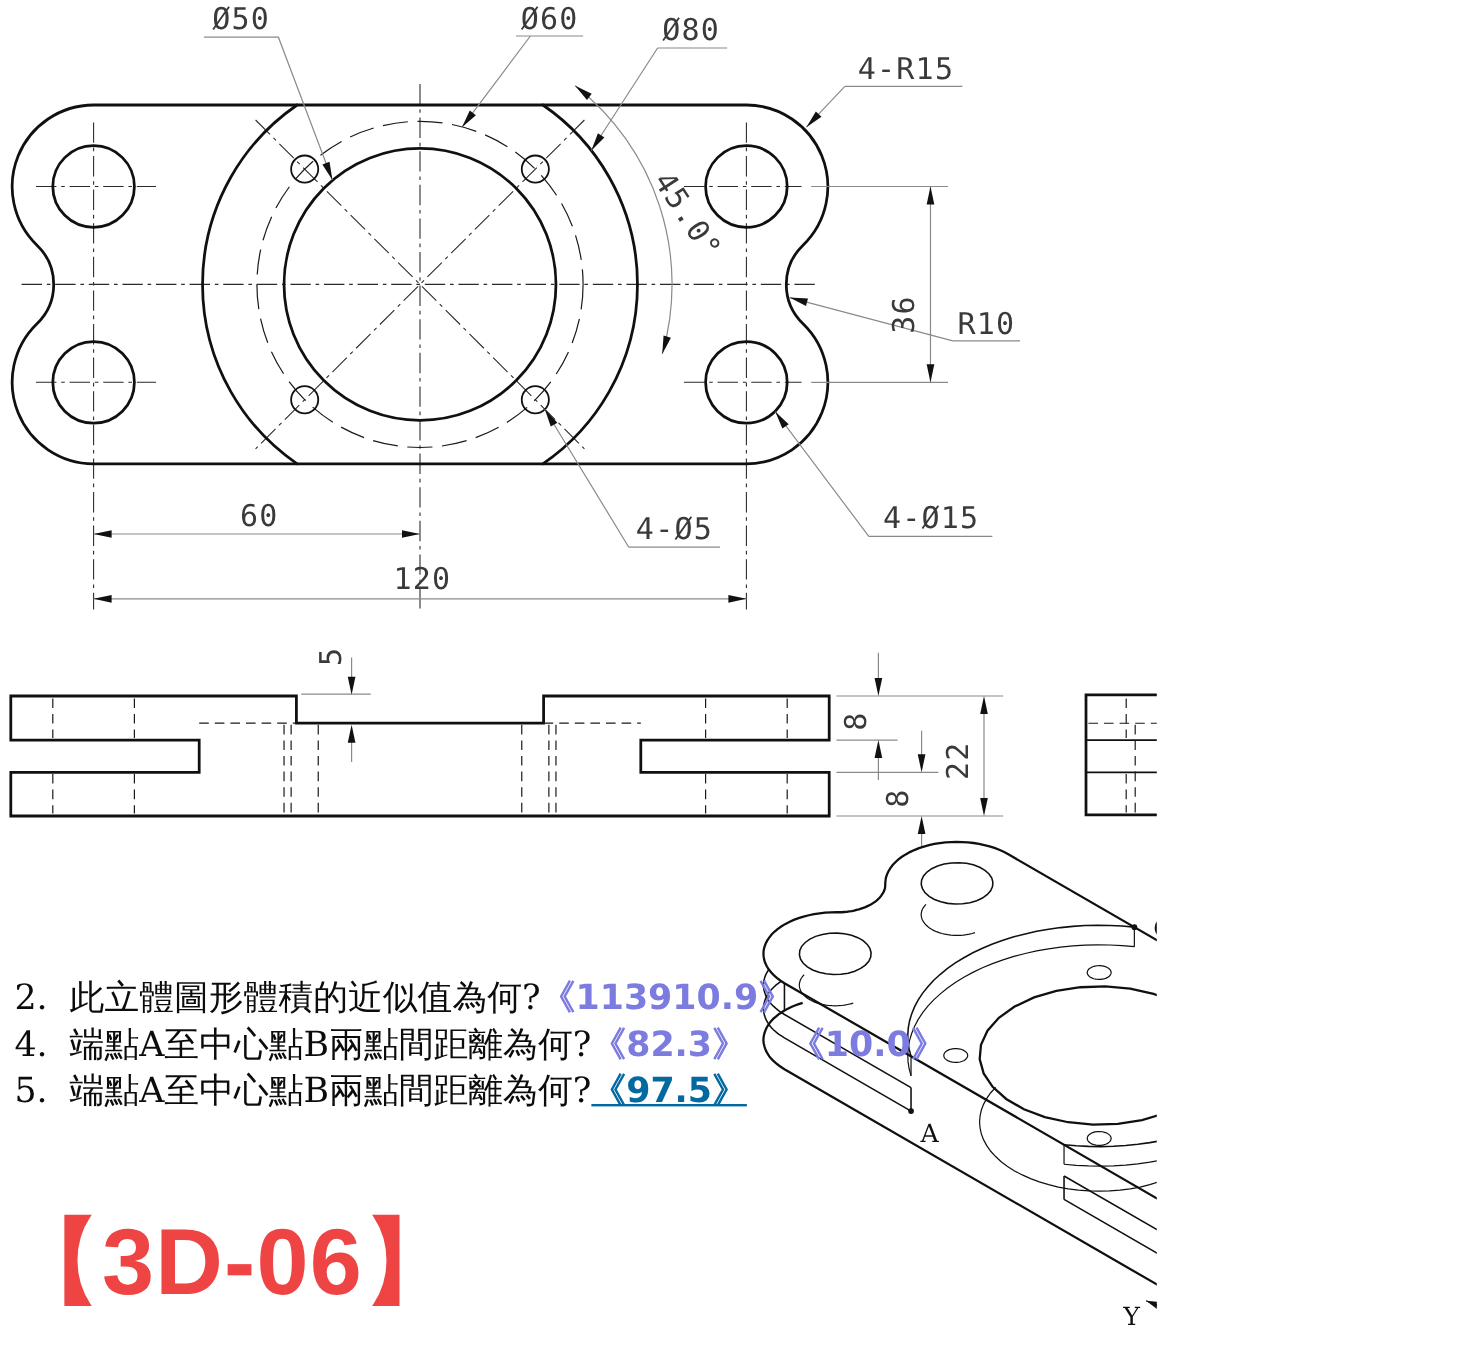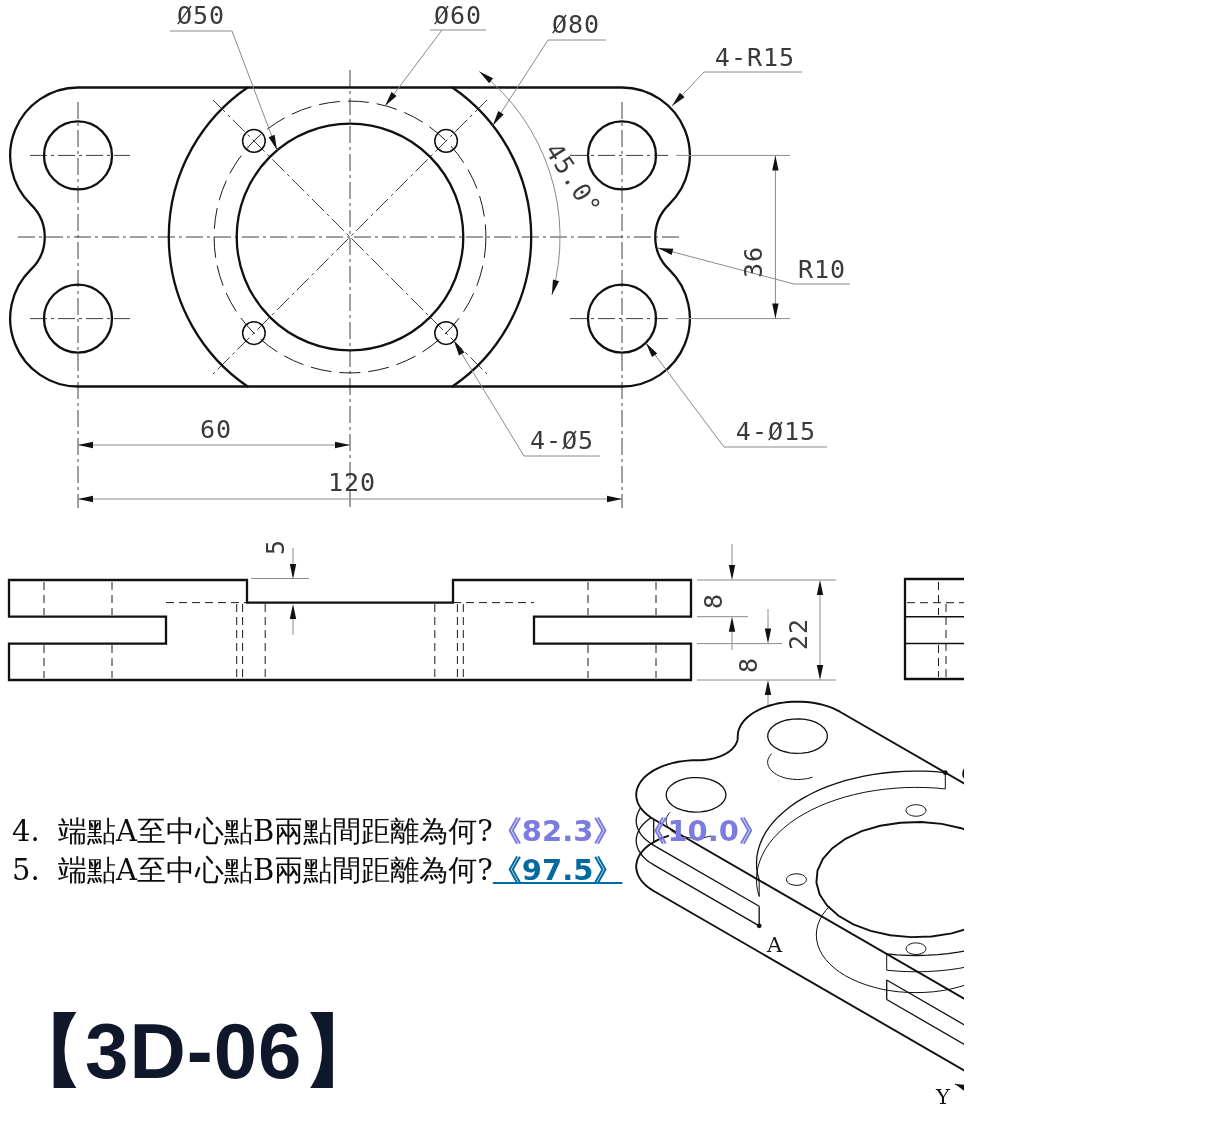--- a/index.html
+++ b/index.html
@@ -15,21 +15,21 @@
   text.dim{fill:#3a3a3a;font-family:"DejaVu Sans Mono",monospace;font-size:25px;letter-spacing:1px;}
   text.iso{fill:#101010;font-family:"DejaVu Serif",serif;font-size:21px;}
   .ib{stroke:#101010;stroke-width:1.9;fill:none;}
   .iw{stroke:#101010;stroke-width:1.9;fill:#fff;}
   .im{stroke:#101010;stroke-width:1.3;fill:none;}
   .it{stroke:#101010;stroke-width:1;fill:none;}
   .questions{position:absolute;left:12px;top:812px;width:690px;
              font-family:"DejaVu Serif",serif;font-size:29px;color:#0c0c0c;line-height:38.5px;white-space:nowrap;}
   .q-row .no{display:inline-block;width:46px;}
   .q-row .ans{font-family:"DejaVu Sans",sans-serif;font-weight:bold;}
-  .q-row .ans+.ans{margin-left:16px;}
+  .q-row .ans+.ans{margin-left:36px;}
   .tag{position:absolute;left:6px;top:1000px;font-family:"Liberation Sans",sans-serif;
        font-weight:bold;font-size:78px;letter-spacing:1px;}
 </style>
 </head>
 <body>
 <div id="stage">
 
 <svg width="1214" height="1122" viewBox="0 0 1214 1122">
 
   <g>
@@ -176,19 +176,20 @@
 
   <text class="iso" x="767" y="952">A</text>
   <text class="iso" x="1041" y="868">B</text>
   <text class="iso" x="961" y="781">C</text>
   <text class="iso" x="1124" y="1048">D</text>
   <text class="iso" x="1058" y="1102">X</text>
   <text class="iso" x="936" y="1104">Y</text>
 </svg>
 
   <div class="questions">
+    <div class="q-row"><span class="no">2.</span><span>此立體圖形體積的近似值為何?</span><span class="ans" style="color: rgb(123, 123, 224);">《113910.9》</span></div>
     <div class="q-row"><span class="no">4.</span><span>端點A至中心點B兩點間距離為何?</span><span class="ans" style="color: rgb(123, 123, 224);">《82.3》</span><span class="ans" style="color: rgb(123, 123, 224);">《10.0》</span></div>
     <div class="q-row"><span class="no">5.</span><span>端點A至中心點B兩點間距離為何?</span><span class="ans" style="color: #0369a1; text-decoration: underline;">《97.5》</span></div>
   </div>
 
-  <div class="tag" style="color: #0f172a;">【3D-06】</div>
+  <div class="tag" style="color: #ef4444;">【3D-06】</div>
 
 </div>
 
 </body></html>

